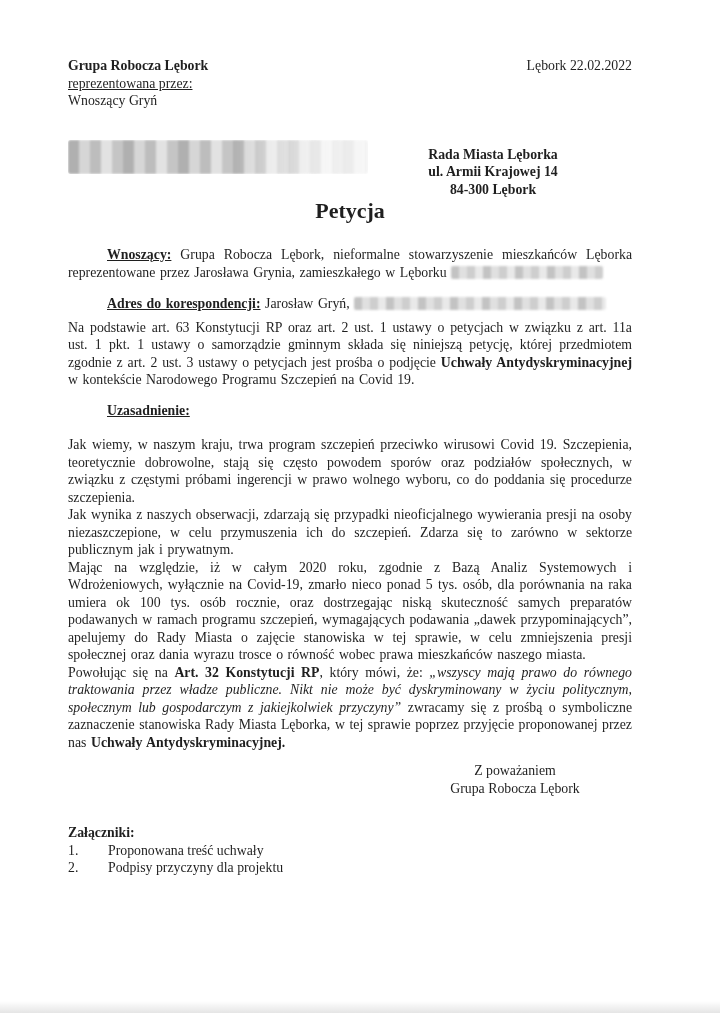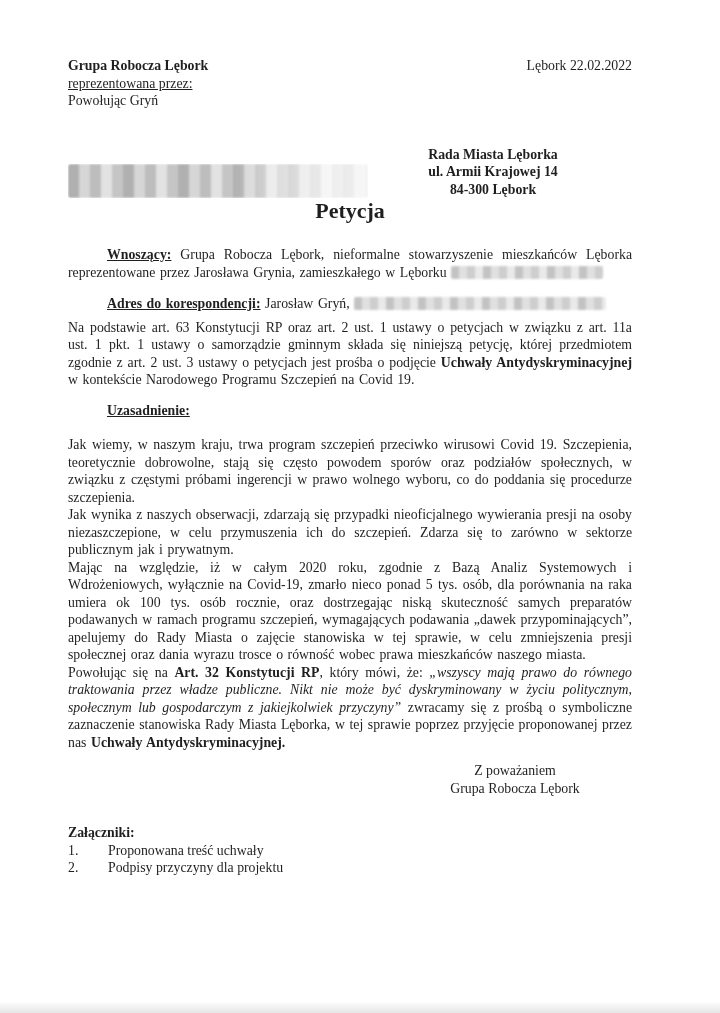--- a/index.html
+++ b/index.html
@@ -23,21 +23,21 @@
     background:linear-gradient(to bottom, rgba(0,0,0,0), rgba(0,0,0,0.10));
     pointer-events:none;
   }
   .content{padding:57px 88px 0 68px;}
 
   .header-flex{display:flex;justify-content:space-between;align-items:flex-start;}
   .sender-name{font-weight:bold;}
   .sender-repr{text-decoration:underline;}
   .dateline{white-space:nowrap;}
 
-  .row-redact-addr{display:flex;align-items:flex-end;}
+  .row-redact-addr{display:flex;align-items:center;}
   .redact{
     background-image:
       repeating-linear-gradient(90deg,#a3a3a3 0 11px,#cfcfcf 11px 22px,#b2b2b2 22px 33px,#dedede 33px 44px,#bcbcbc 44px 55px),
       repeating-linear-gradient(0deg, rgba(255,255,255,0.45) 0 11px, rgba(0,0,0,0.10) 11px 22px);
     filter:blur(1.2px);
     opacity:0.85;
     border-radius:2px;
   }
   .redact-main{
     width:300px;height:34px;margin-top:7px;
@@ -92,21 +92,21 @@
 </head>
 <body>
 
 <div class="page">
   <div class="content">
 
     <div class="header-flex">
       <div>
         <div class="sender-name">Grupa Robocza Lębork</div>
         <div class="sender-repr">reprezentowana przez:</div>
-        <div>Powołując Gryń</div>
+        <div>Wnoszący Gryń</div>
       </div>
       <div class="dateline">Lębork 22.02.2022</div>
     </div>
 
     <div class="row-redact-addr">
       <div class="redact redact-main"></div>
       <div class="addressee">
         <div>Rada Miasta Lęborka</div>
         <div>ul. Armii Krajowej 14</div>
         <div>84-300 Lębork</div>

